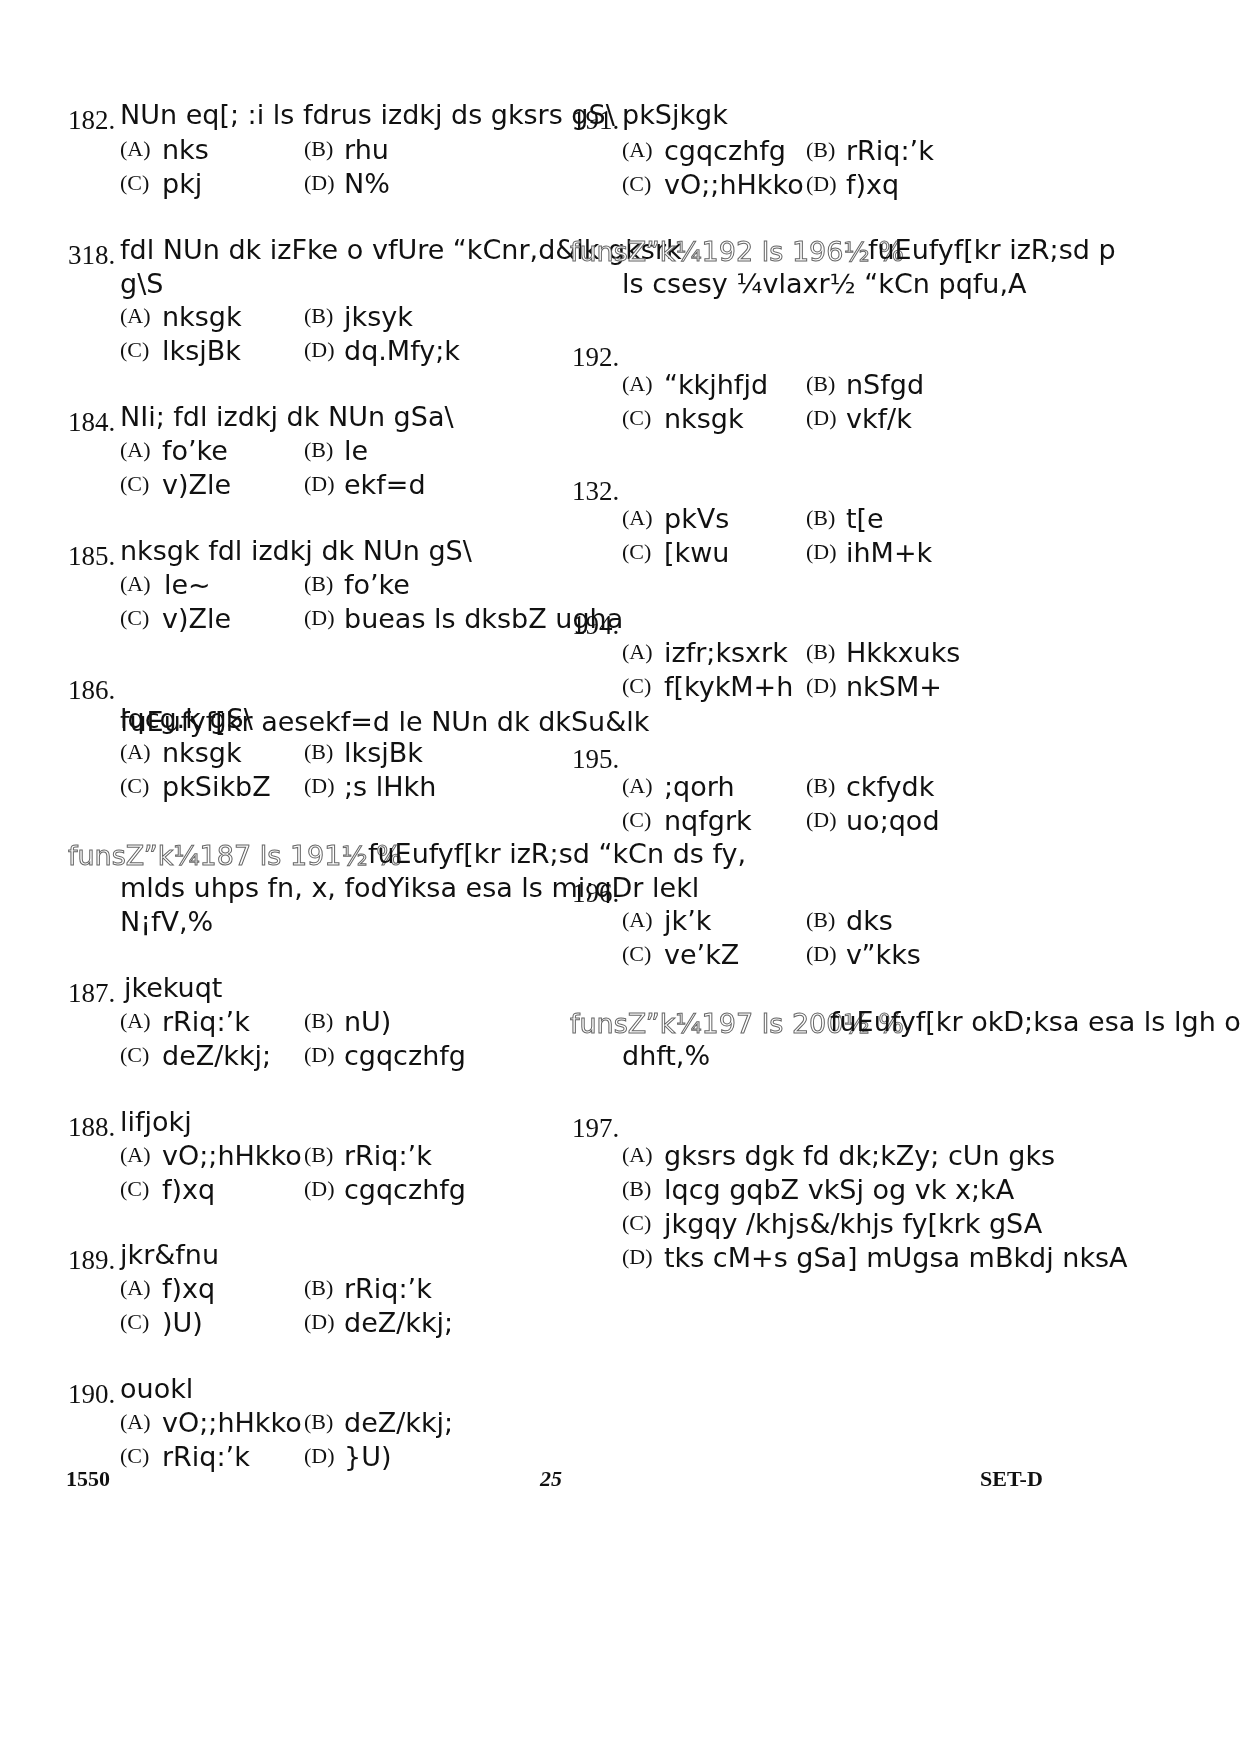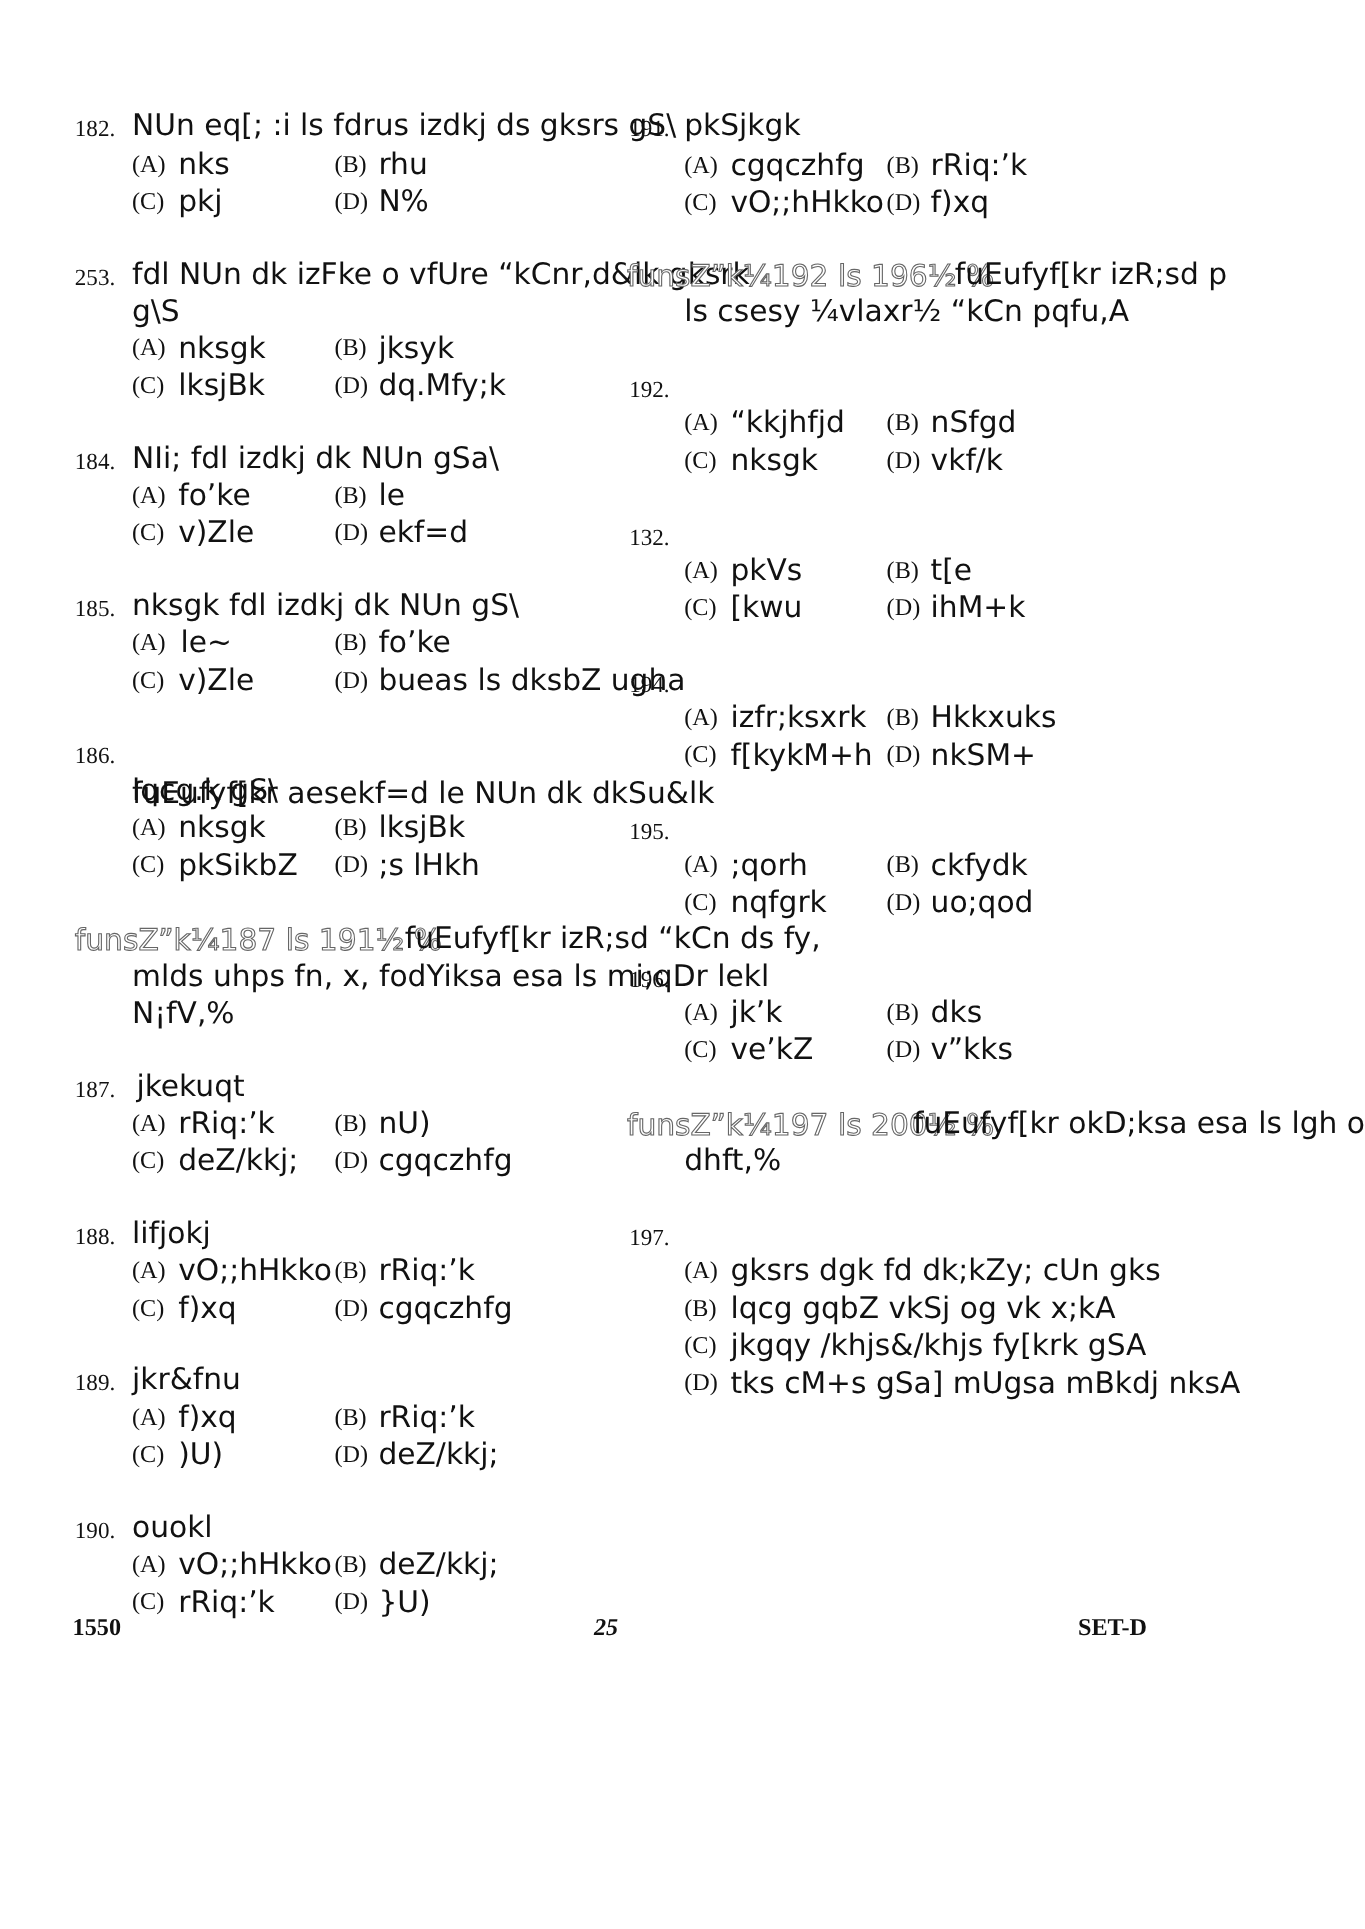--- a/index.html
+++ b/index.html
@@ -1,18 +1,18 @@
 <!DOCTYPE html>
 <html><head>
 <meta charset="utf-8">
 <style>
   html, body { margin:0; padding:0; background:#ffffff; }
   body { width:1241px; height:1754px; position:relative; overflow:hidden; color:#111; }
   .abs { position:absolute; white-space:nowrap; }
-  .qnum { font-family:"Liberation Serif", serif; font-size:21px; color:#111; }
+  .qnum { font-family:"Liberation Serif", serif; font-size:27px; color:#111; }
   .txt { font-family:"DejaVu Sans", sans-serif; font-size:27px; color:#111; line-height:1; }
   .opt { font-family:"Liberation Serif", serif; font-size:22px; color:#111; }
   .outline { font-family:"DejaVu Sans", sans-serif; font-size:27px; color:#fff;
              -webkit-text-stroke:1px #666; }
   .footer { font-family:"Liberation Serif", serif; font-weight:bold; font-size:22px; color:#111; }
   .footer-ital { font-family:"Liberation Serif", serif; font-weight:bold; font-style:italic; font-size:22px; color:#111; }
   .row { position:absolute; white-space:nowrap; }
   .row .opt { margin-right:8px; }
 </style>
 </head>
@@ -26,21 +26,21 @@
   <span class="opt" style="position:absolute;left:184px">(B)</span>
   <span class="txt" style="position:absolute;left:224px">rhu</span>
 </div>
 <div class="row" style="left:120px;top:170px">
   <span class="opt" style="position:absolute;left:0">(C)</span>
   <span class="txt" style="position:absolute;left:42px">pkj</span>
   <span class="opt" style="position:absolute;left:184px">(D)</span>
   <span class="txt" style="position:absolute;left:224px">N%</span>
 </div>
 
-<span class="abs qnum" style="left:68px;top:240px">253.</span>
+<span class="abs qnum" style="left:68px;top:240px">318.</span>
 <span class="abs txt" style="left:120px;top:236px">fdl NUn dk izFke o vfUre “kCnr,d&amp;lk gksrk</span>
 <span class="abs txt" style="left:120px;top:270px">g\S</span>
 <div class="row" style="left:120px;top:303px">
   <span class="opt" style="position:absolute;left:0">(A)</span>
   <span class="txt" style="position:absolute;left:42px">nksgk</span>
   <span class="opt" style="position:absolute;left:184px">(B)</span>
   <span class="txt" style="position:absolute;left:224px">jksyk</span>
 </div>
 <div class="row" style="left:120px;top:337px">
   <span class="opt" style="position:absolute;left:0">(C)</span>

